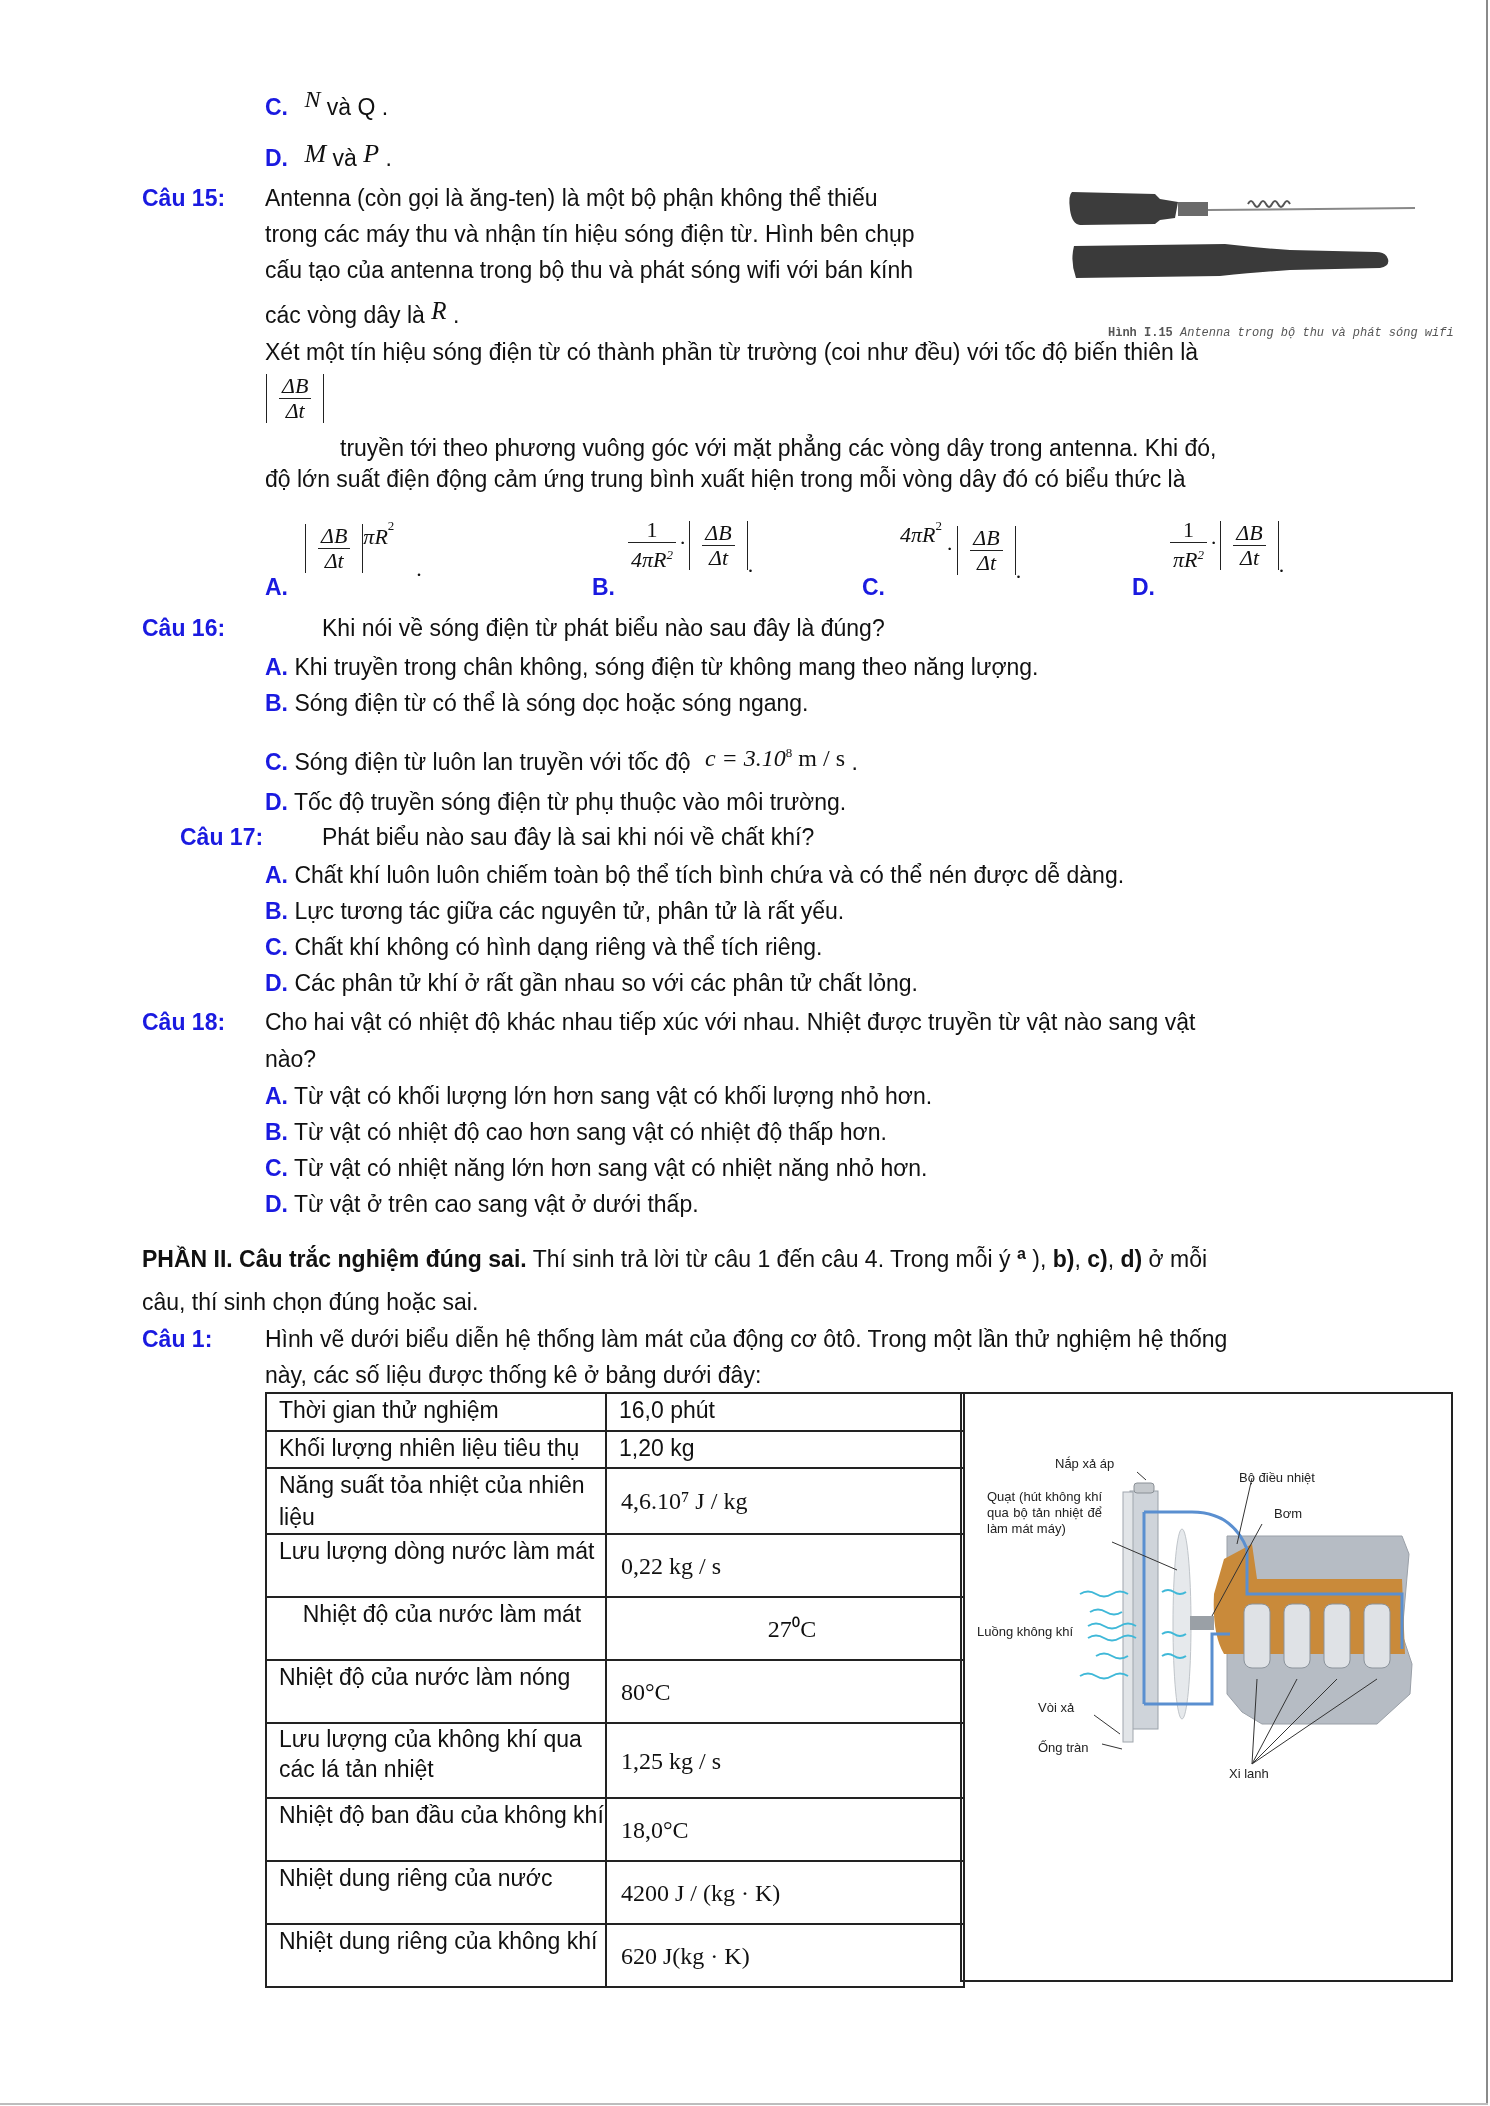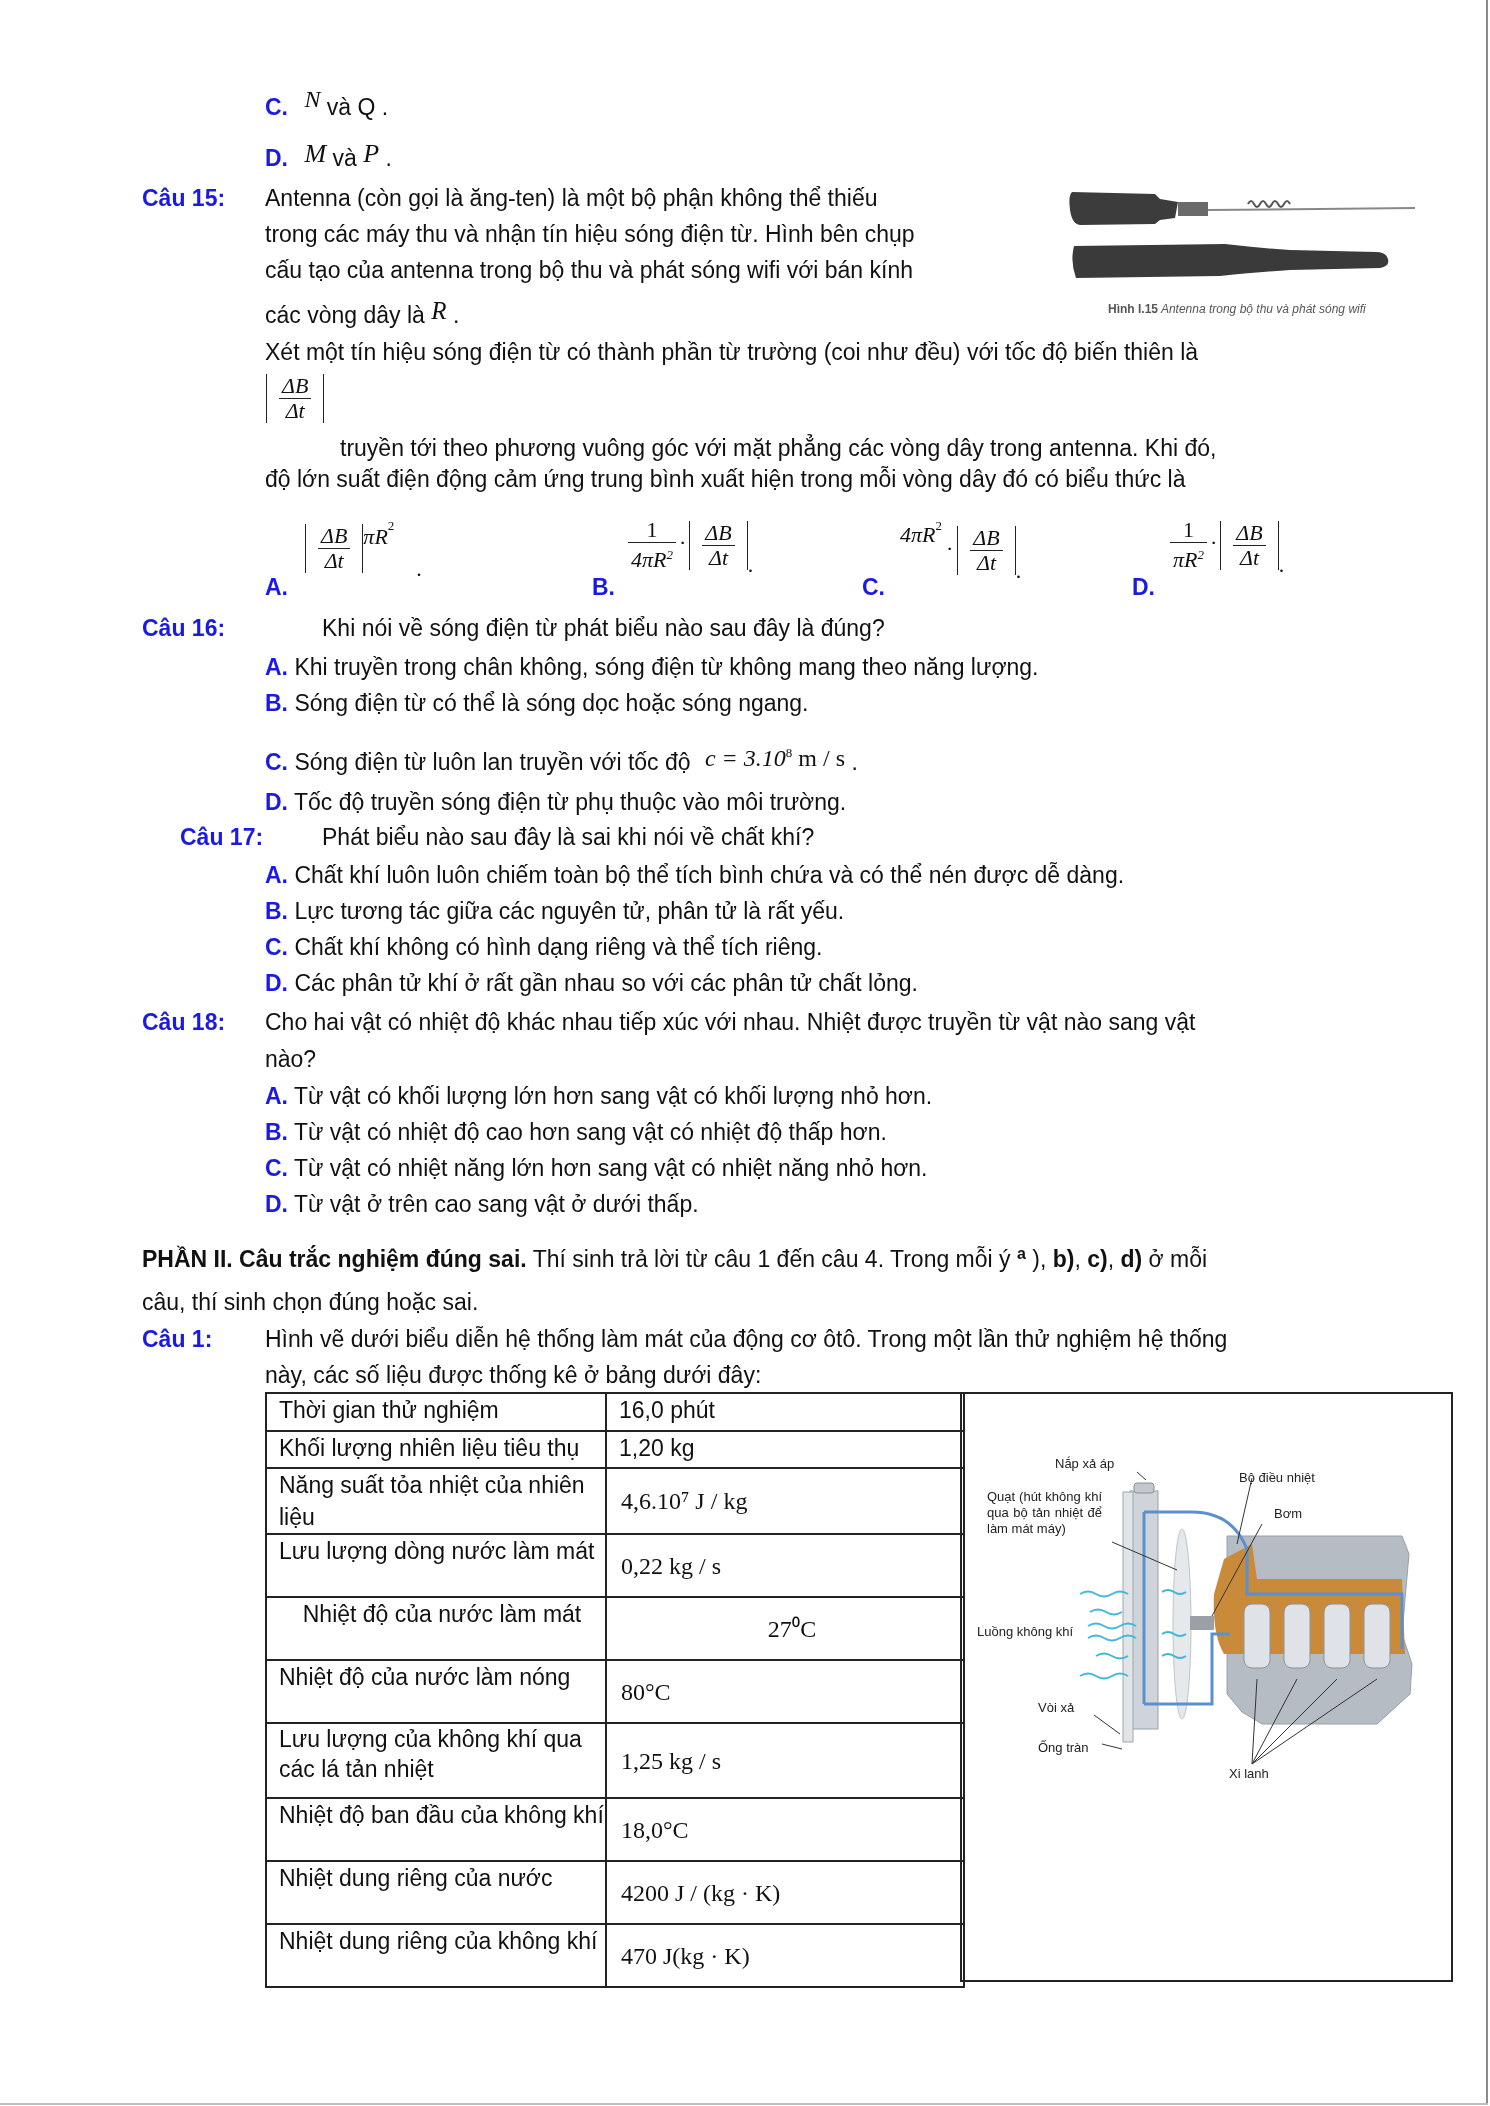--- a/index.html
+++ b/index.html
@@ -17,21 +17,21 @@
   .frac .den{display:block;padding:0 3px;}
   .abs{display:inline-block;vertical-align:middle;border-left:1.5px solid #222;border-right:1.5px solid #222;padding:0 12px;}
   .fx{position:absolute;white-space:nowrap;font-family:"Liberation Serif",serif;font-size:22px;}
   sup{font-size:13px;}
   
   .tbl{position:absolute;left:265px;top:1392px;border-collapse:collapse;}
   .tbl td{border:2px solid #222;padding:0 0 0 12px;vertical-align:top;font-size:23px;line-height:32px;}
   .tbl td.val{font-family:"Liberation Serif",serif;font-size:24px;padding-left:14px;}
   .figcell{position:absolute;left:960px;top:1392px;width:493px;height:590px;border:2px solid #222;border-left:2px solid #222;box-sizing:border-box;}
   .lbl{position:absolute;font-size:13px;line-height:16px;white-space:nowrap;color:#222;}
-  .cap{position:absolute;font-family:Liberation Sans, sans-serif;font-size:12px;color:#555;white-space:nowrap;}
+  .cap{position:absolute;font-family:Liberation Mono, monospace;font-size:12px;color:#555;white-space:nowrap;margin-top:24px;}
 </style>
 </head>
 <body>
 
 <div class="page-edge-r"></div>
 <div class="page-edge-b"></div>
 
 <div class="ln" style="left:265px;top:92px;">
   <span class="blue">C.</span>
   <span class="m" style="font-size:24px;position:relative;top:-8px;margin-left:10px;">N</span><span> và Q .</span>
@@ -153,21 +153,21 @@
       <tr style="height: 63px;">
         <td style="width: 326px;">Nhiệt độ ban đầu của không khí</td>
         <td class="val" style="width: 342px; vertical-align: middle;">18,0°C</td>
       </tr>
       <tr style="height: 63px;">
         <td style="width: 326px;">Nhiệt dung riêng của nước</td>
         <td class="val" style="width: 342px; vertical-align: middle;">4200 J / (kg · K)</td>
       </tr>
       <tr style="height: 63px;">
         <td style="width: 326px;">Nhiệt dung riêng của không khí</td>
-        <td class="val" style="width: 342px; vertical-align: middle;">470 J(kg · K)</td>
+        <td class="val" style="width: 342px; vertical-align: middle;">620 J(kg · K)</td>
       </tr>
     </tbody>
 </table>
 
 <div class="figcell">
   <svg width="489" height="586" style="position:absolute;left:0;top:0;">
 
     <path d="M265,142 L440,142 L447,160 L440,240 L450,270 L448,300 L415,330 L300,330 L280,318 L265,300 Z" fill="#b6bcc4" stroke="#9aa0a8"></path>
     <path d="M262,165 L290,150 L295,185 L440,185 L443,260 L262,260 Q250,240 252,200 Z" fill="#c98a3a"></path>
     <g>

